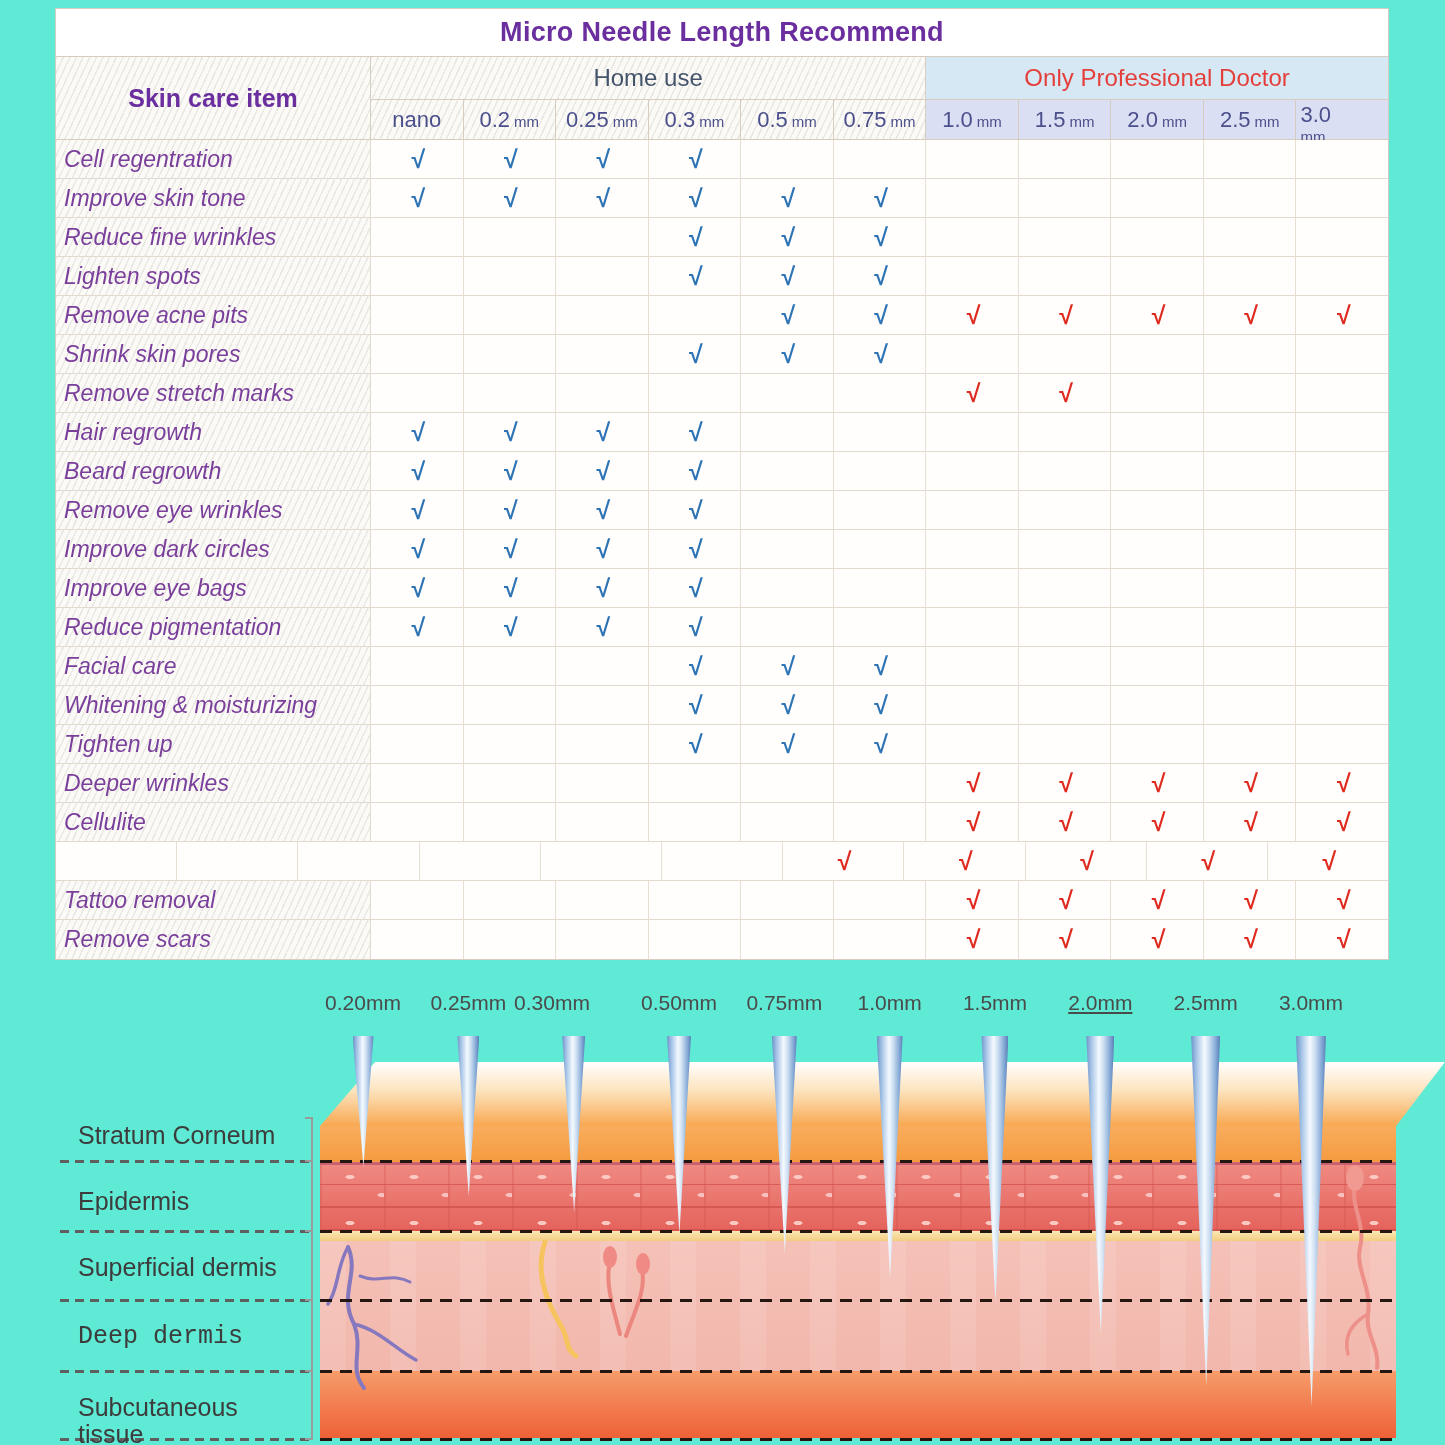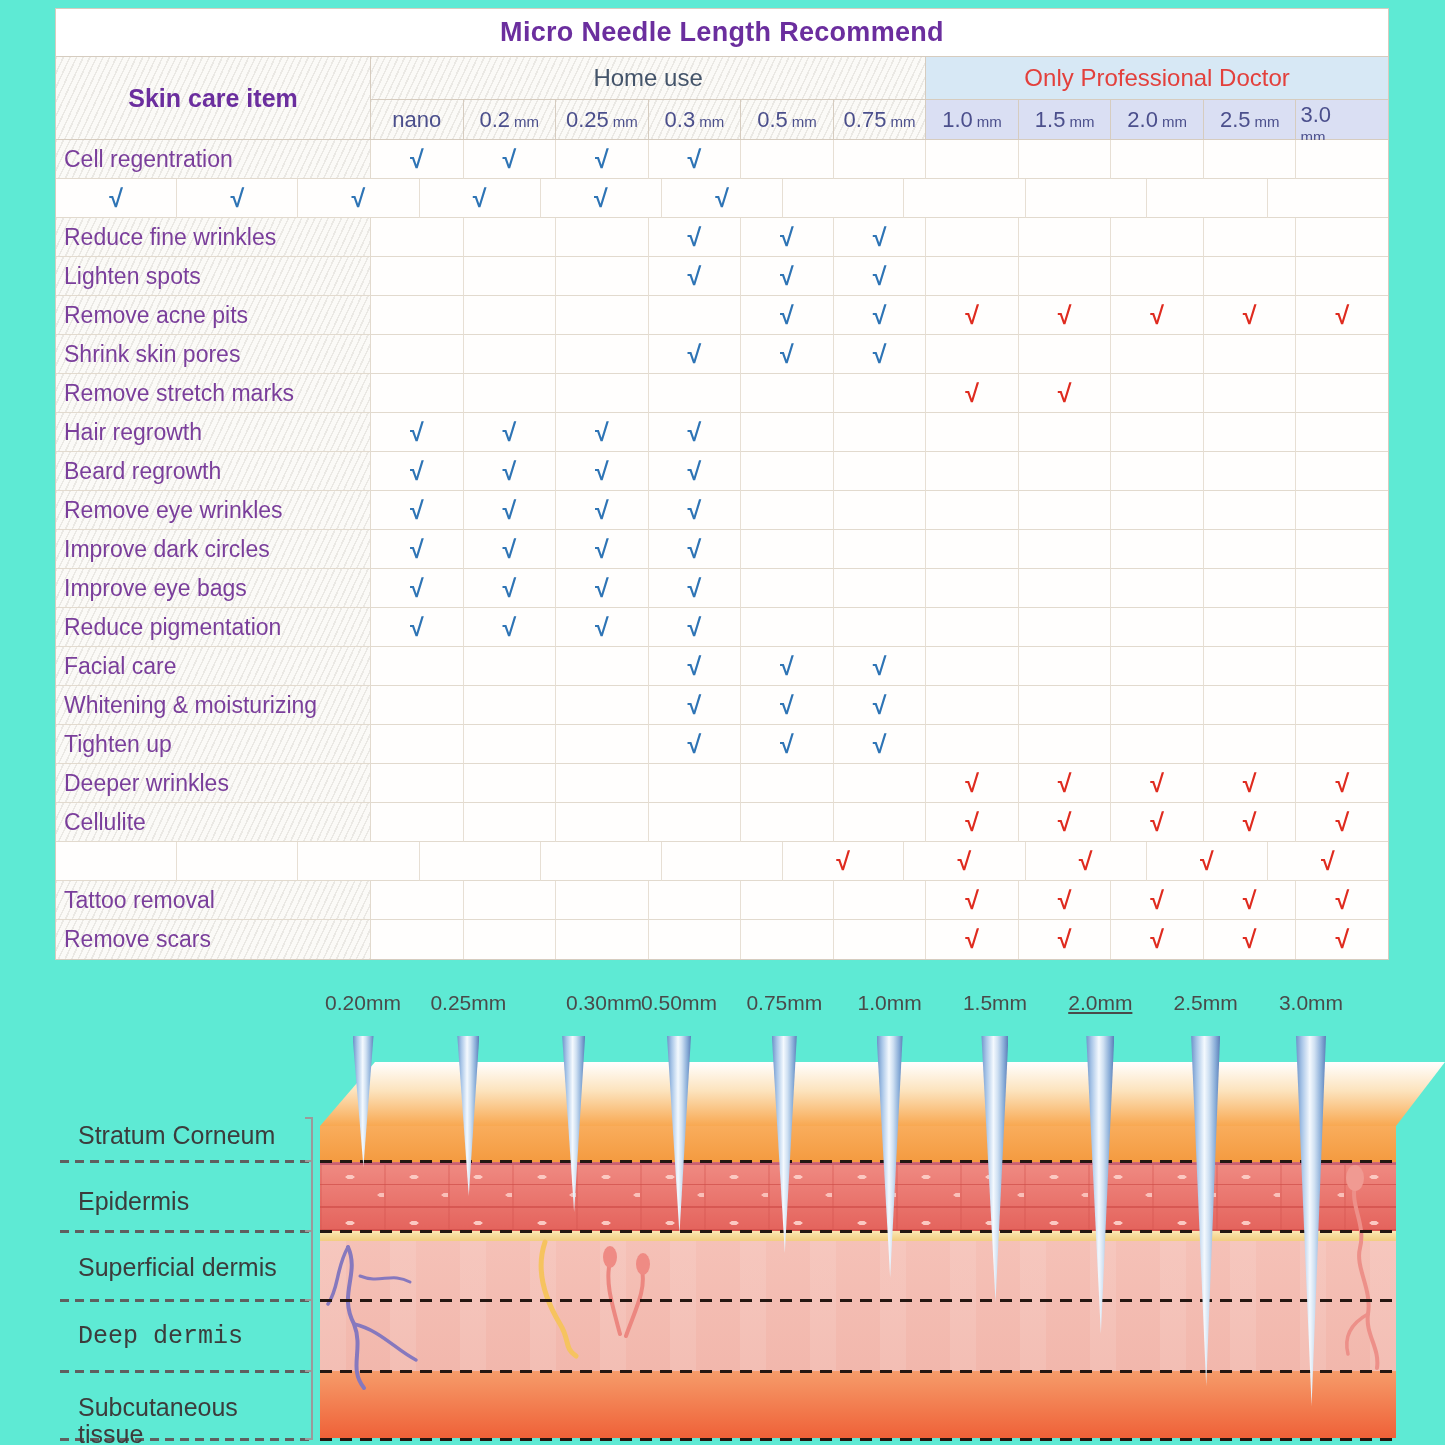--- a/index.html
+++ b/index.html
@@ -22,21 +22,21 @@
   .group-cell { display:flex; align-items:center; justify-content:center; font-size:24px;
     border-bottom:1px solid #D6CCBF; }
   .group-home { flex:6; color:#44546A; border-right:1px solid #D6CCBF; }
   .group-prof { flex:5; color:#E3403C; background:#D7E8F5; }
   .sub-row { display:flex; height:40px; }
   .sub-cell { flex:1; display:flex; align-items:baseline; justify-content:center; padding-top:7px;
     color:#4B4F8C; font-size:22px; border-right:1px solid #D6CCBF; border-bottom:1px solid #D6CCBF; }
   .sub-cell:last-child { border-right:none;flex-direction:column; }
   .sub-cell.prof { background:#DADFF3; }
   .sub-cell .unit { font-size:15px; margin-left:4px; color:#4B4F8C; }
-  .t-body .t-row { display:flex; height:39px; }
+  .t-body .t-row { display:flex; height:39px;font-style:italic; }
   .row-label { width:315px; display:flex; align-items:center; padding-left:8px;
     color:#7A3E9B; font-size:23px; border-right:1px solid #E2DACE; border-bottom:1px solid #E2DACE; }
   .check-cell { flex:1; display:flex; align-items:center; justify-content:center;
     background:#FFFEFD; border-right:1px solid #E7DFD4; border-bottom:1px solid #E2DACE; }
   .check-cell:last-child { border-right:none; }
   .t-body .t-row:last-child .row-label, .t-body .t-row:last-child .check-cell { border-bottom:none; }
   .check { font-size:25px; font-weight:bold; line-height:1; }
   .check.blue { color:#2E74B5; }
   .check.red  { color:#DF2B1F; }
 
@@ -152,20 +152,21 @@
           </div>
           <div class="check-cell"></div>
           <div class="check-cell"></div>
           <div class="check-cell"></div>
           <div class="check-cell"></div>
           <div class="check-cell"></div>
           <div class="check-cell"></div>
           <div class="check-cell"></div>
         </div>
         <div class="t-row">
+          <div class="row-label hatch">Improve skin tone</div>
           <div class="check-cell">
             <span class="check blue">√</span>
           </div>
           <div class="check-cell">
             <span class="check blue">√</span>
           </div>
           <div class="check-cell">
             <span class="check blue">√</span>
           </div>
           <div class="check-cell">
@@ -653,21 +654,21 @@
         <div class="skin-label" style="top: 1188px;">Epidermis</div>
         <div class="skin-label" style="top: 1254px;">Superficial dermis</div>
         <div class="skin-label" style="top: 1323px; font-family: Liberation Mono, monospace;">Deep dermis</div>
         <div class="skin-label" style="top: 1394px;">Subcutaneous tissue</div>
       </div>
     <div id="needles">
         <div class="needle-label" style="left: 303px; top: 991px;">0.20mm</div>
         <div class="needle" style="left: 352.5px; top: 1036px; width: 21px; height: 131px;"></div>
         <div class="needle-label" style="left: 408.33px; top: 991px;">0.25mm</div>
         <div class="needle" style="left: 457.33px; top: 1036px; width: 22px; height: 160px;"></div>
-        <div class="needle-label" style="left: 544px; top: 991px;">0.30mm</div>
+        <div class="needle-label" style="left: 492px; top: 991px;">0.30mm</div>
         <div class="needle" style="left: 562.16px; top: 1036px; width: 23px; height: 176px;"></div>
         <div class="needle-label" style="left: 618.99px; top: 991px;">0.50mm</div>
         <div class="needle" style="left: 666.99px; top: 1036px; width: 24px; height: 198px;"></div>
         <div class="needle-label" style="left: 724.32px; top: 991px;">0.75mm</div>
         <div class="needle" style="left: 771.82px; top: 1036px; width: 25px; height: 217px;"></div>
         <div class="needle-label" style="left: 829.65px; top: 991px;">1.0mm</div>
         <div class="needle" style="left: 876.65px; top: 1036px; width: 26px; height: 242px;"></div>
         <div class="needle-label" style="left: 934.98px; top: 991px;">1.5mm</div>
         <div class="needle" style="left: 981.48px; top: 1036px; width: 27px; height: 266px;"></div>
         <div class="needle-label" style="left: 1040.31px; top: 991px; text-decoration: underline;">2.0mm</div>

